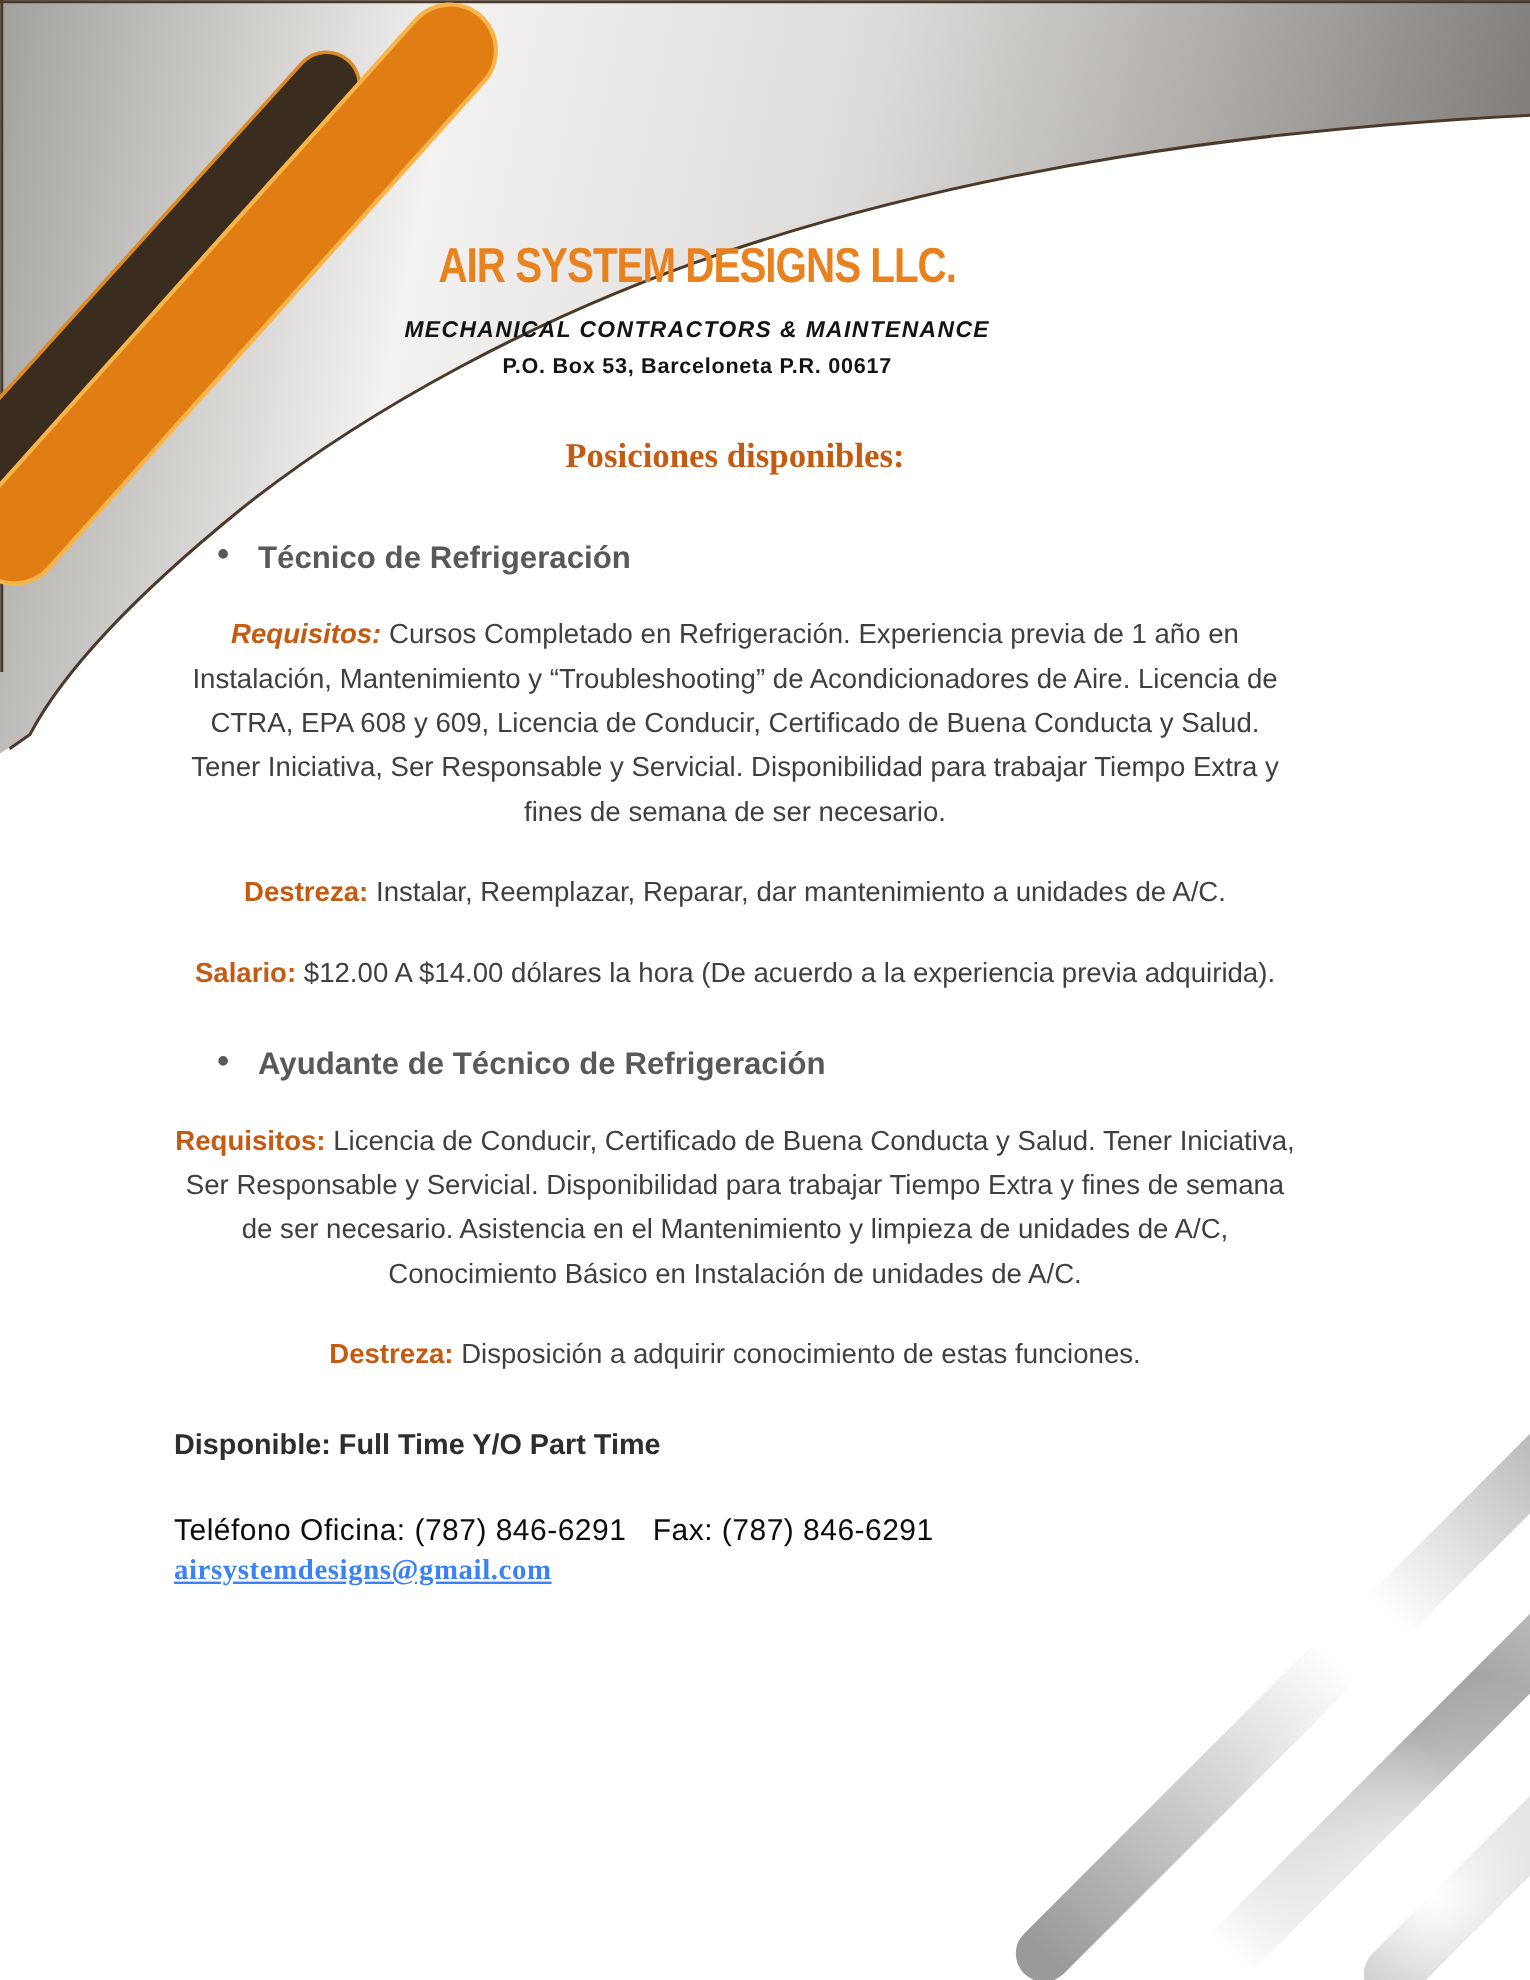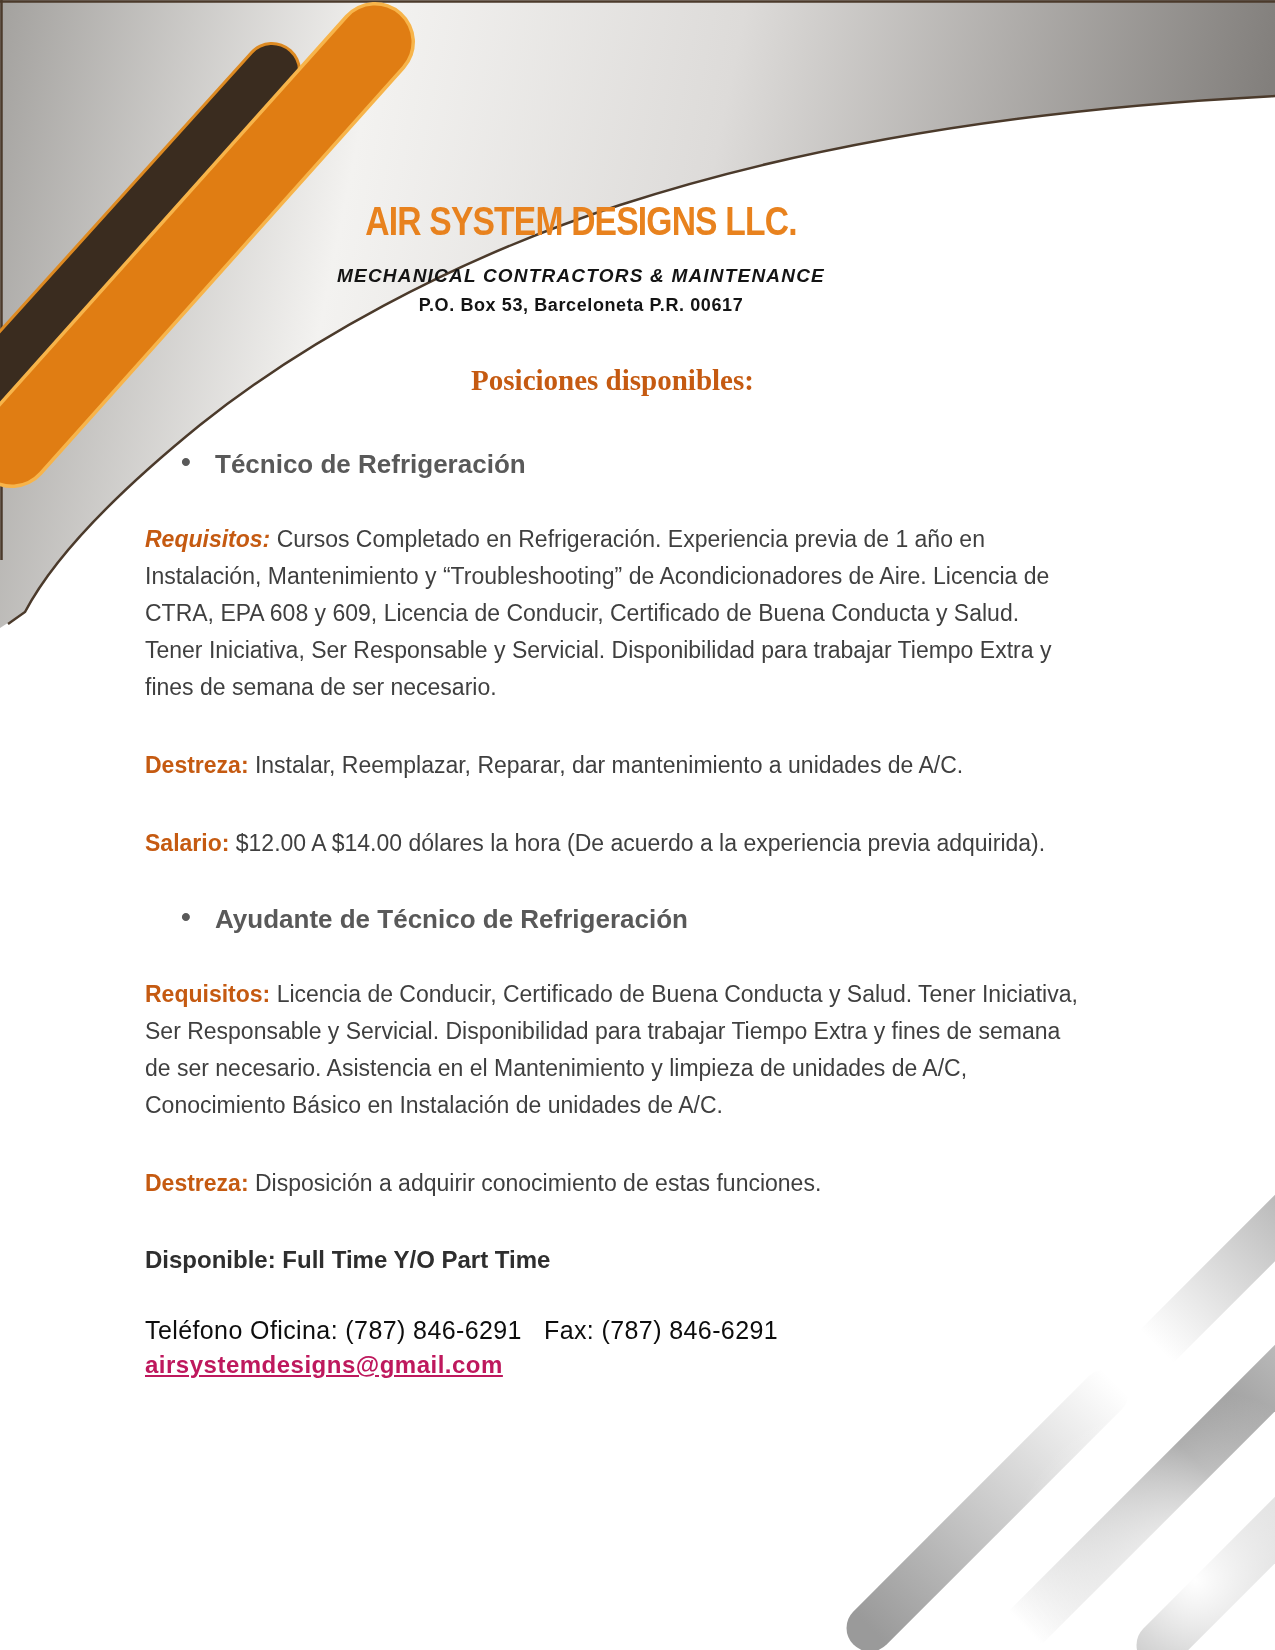--- a/index.html
+++ b/index.html
@@ -30,33 +30,33 @@
   }
 
   .page-title{
     margin-top:48px;text-align:center;color:#c55a11;font-weight:bold;font-size:29px;font-family:Liberation Serif, serif;
   }
 
   .bullet-item{position:relative;padding-left:70px;margin-top:52px;
     color:#595959;font-weight:bold;font-size:26px;}
   .bullet-item .dot{position:absolute;left:36px;top:-3px;font-size:28px;color:#595959;}
 
-  .para{margin-top:41px;font-size:23px;line-height:37px;color:#3f3f3f;}
+  .para{margin-top:30px;font-size:23px;line-height:37px;color:#3f3f3f;text-align:center;}
   .lbl{color:#c55a11;font-weight:bold;}
   .lbl.italic{font-style:italic;}
 
   .disponible-line{margin-top:44px;font-size:24px;font-weight:bold;color:#2e2e2e;}
 
   .phone-line{
     margin-top:42px;font-size:25px;font-weight:normal;color:#0d0d0d;
     letter-spacing:.4px;white-space:pre-wrap;
   }
   .email-link{
-    display:inline-block;margin-top:6px;font-family:Liberation Sans, sans-serif;
-    font-weight:bold;font-size:24px;color:#be185d;text-decoration:underline;
+    display:inline-block;margin-top:6px;font-family:Liberation Serif, serif;
+    font-weight:bold;font-size:24px;color:#3b82f6;text-decoration:underline;
     letter-spacing:.5px;cursor:pointer;
   }
 </style>
 </head>
 <body>
 
 <svg id="top-decor" class="decor" width="1275" height="640" viewBox="0 0 1275 640">
   <defs>
     <linearGradient id="gTop" x1="0%" y1="0%" x2="100%" y2="10%">
       <stop offset="0%" stop-color="#a3a19e"></stop>

